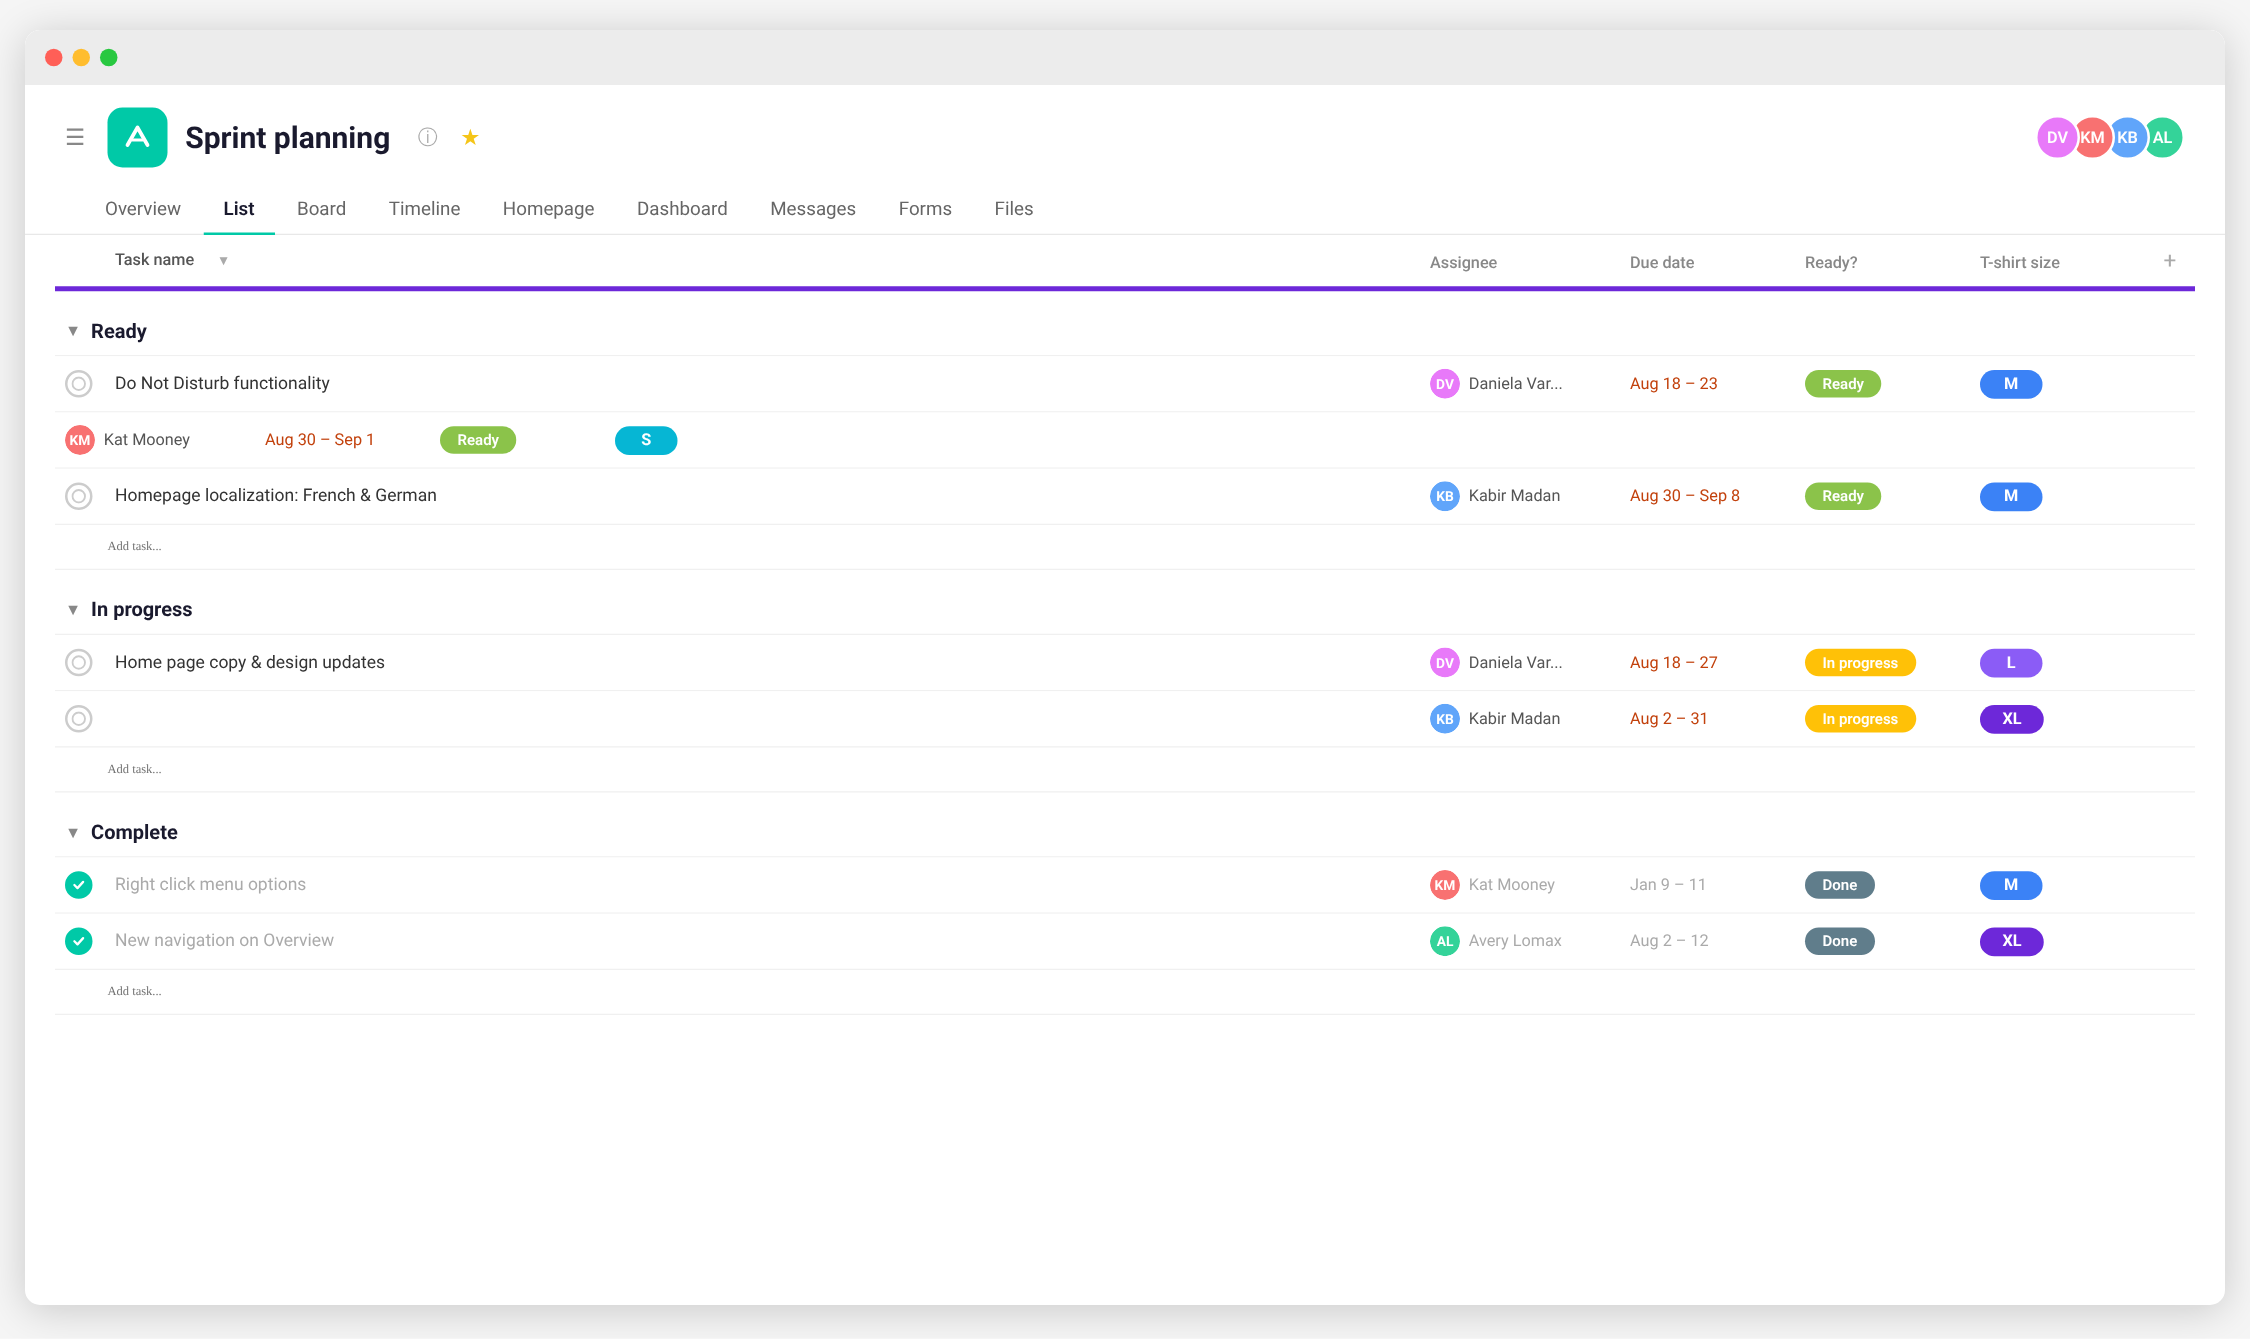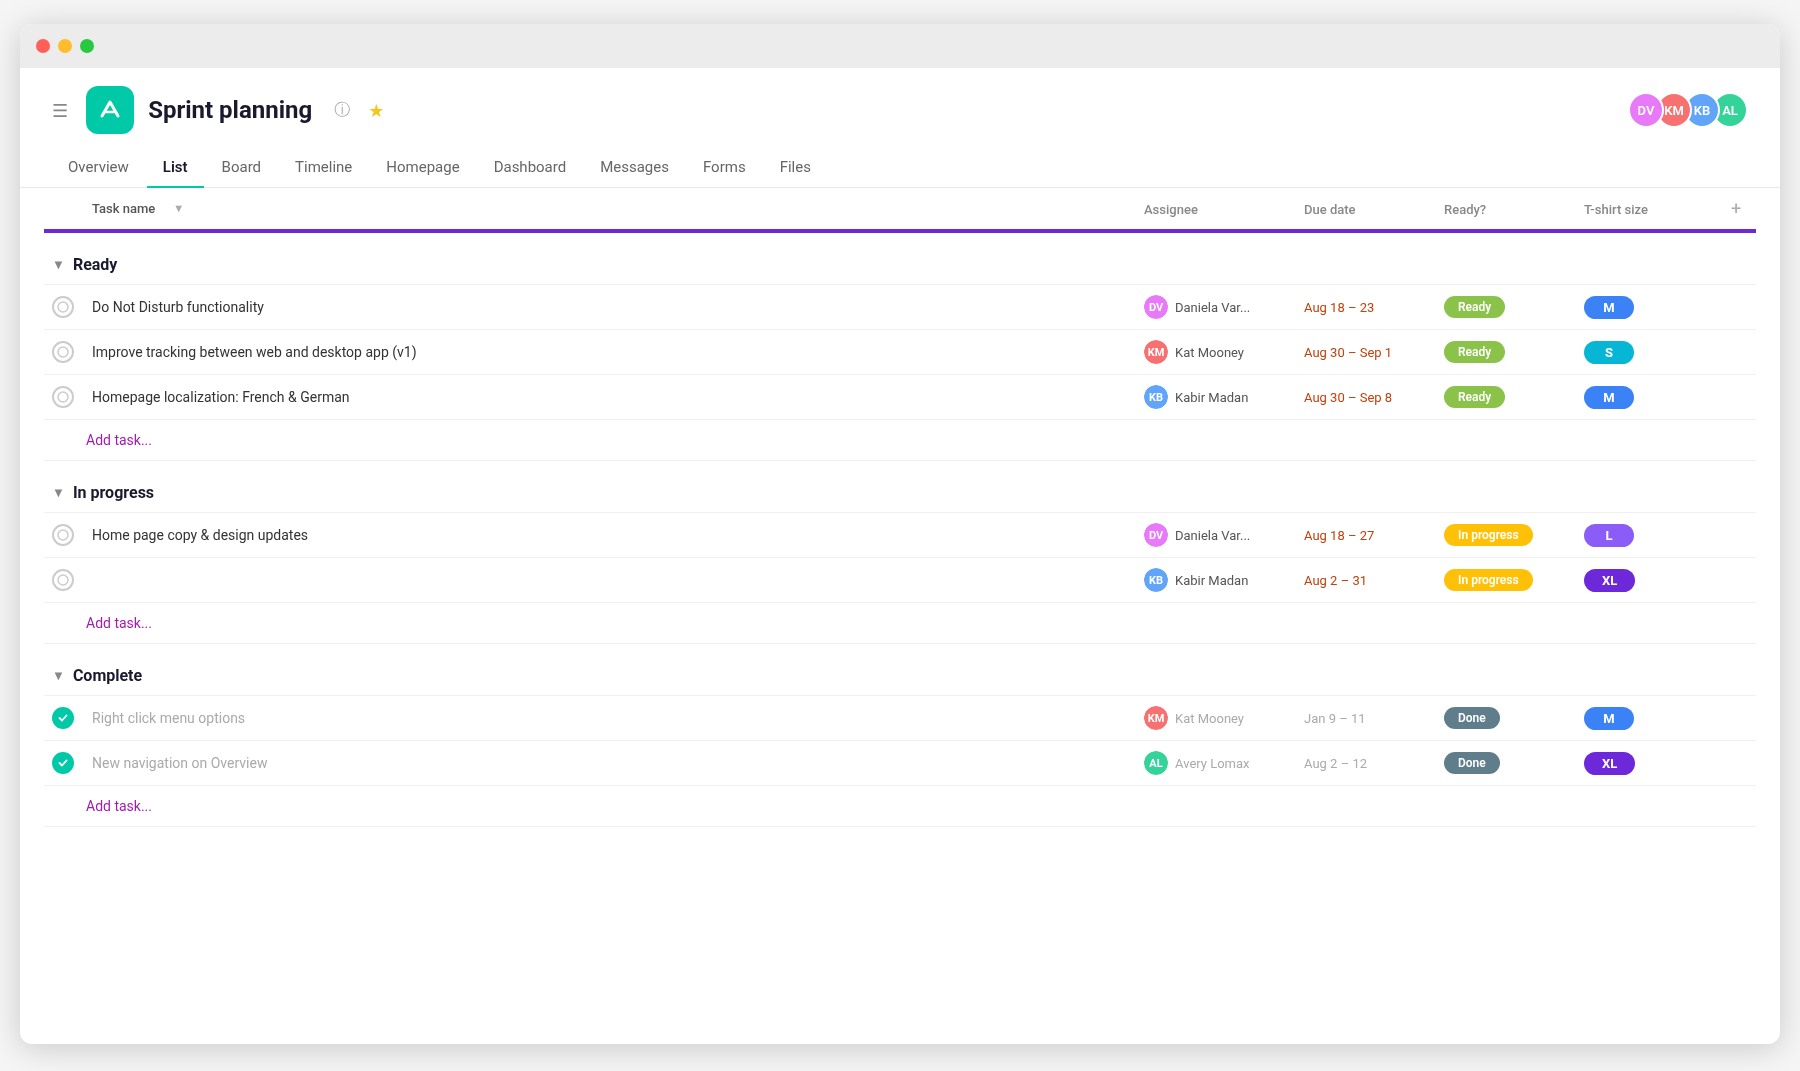--- a/index.html
+++ b/index.html
@@ -74,21 +74,21 @@
       overflow: hidden;
       background: #ddd;
       display: flex; align-items: center; justify-content: center;
       font-size: 13px; font-weight: 600; color: #fff;
     }
     .avatar:first-child { margin-left: 0; }
 
     .nav-tabs {
       display: flex;
       align-items: center;
-      padding: 0 32px;
+      padding: 0 48px;
       margin-top: 14px;
       border-bottom: 1px solid #e8e8e8;
       gap: 2px;
     }
     .nav-tab {
       padding: 10px 16px;
       font-size: 15px;
       color: #666;
       cursor: pointer;
       border-bottom: 2px solid transparent;
@@ -242,24 +242,25 @@
     }
     .size-m { background: #3b82f6; }
     .size-s { background: #06b6d4; }
     .size-l { background: #8b5cf6; }
     .size-xl-purple { background: #6d28d9; }
 
     .add-task-row {
       display: flex;
       align-items: center;
       padding: 12px 0 12px 42px;
-      color: #a21caf;
-      font-size: 14px;
+      color: #737373;
+      font-size: 10px;
       cursor: pointer;
       border-bottom: 1px solid #f0f0f0;
+      font-family: Liberation Serif, serif;
     }
 
     .add-col-btn {
       color: #aaa;
       font-size: 18px;
       cursor: pointer;
       padding: 0 8px;
     }
 
     
@@ -375,110 +376,102 @@
         <div class="status-cell col-ready">
           <span class="status-badge status-ready">Ready</span>
         </div>
         <div class="size-cell col-tshirt">
           <span class="size-badge size-m">M</span>
         </div>
         <div class="col-add"></div>
       </div>
 
       <div class="task-row">
+        <div class="assignee-cell col-assignee">
+          <div class="assignee-avatar">
+            <div class="avatar-img" style="background:#f87171;">KM</div>
+          </div>
+          <span class="assignee-name">Kat Mooney</span>
+        </div>
+        <div class="date-cell col-duedate">Aug 30 – Sep 1</div>
+        <div class="status-cell col-ready">
+          <span class="status-badge status-ready">Ready</span>
+        </div>
+        <div class="size-cell col-tshirt">
+          <span class="size-badge size-s">S</span>
+        </div>
+        <div class="col-add"></div>
+      </div>
+
+      <div class="task-row">
         <div class="col-task">
           <div class="task-check">
             <svg width="12" height="12" viewBox="0 0 12 12">
                 <circle cx="6" cy="6" r="5" stroke="#ccc" stroke-width="1.5" fill="none"></circle>
               </svg>
           </div>
-          <span class="task-name-text">Improve tracking between web and desktop app (v1)</span>
-        </div>
-        <div class="assignee-cell col-assignee">
-          <div class="assignee-avatar">
-            <div class="avatar-img" style="background:#f87171;">KM</div>
-          </div>
-          <span class="assignee-name">Kat Mooney</span>
-        </div>
-        <div class="date-cell col-duedate">Aug 30 – Sep 1</div>
+          <span class="task-name-text">Homepage localization: French &amp; German</span>
+        </div>
+        <div class="assignee-cell col-assignee">
+          <div class="assignee-avatar">
+            <div class="avatar-img" style="background:#60a5fa;">KB</div>
+          </div>
+          <span class="assignee-name">Kabir Madan</span>
+        </div>
+        <div class="date-cell col-duedate">Aug 30 – Sep 8</div>
         <div class="status-cell col-ready">
           <span class="status-badge status-ready">Ready</span>
         </div>
         <div class="size-cell col-tshirt">
-          <span class="size-badge size-s">S</span>
-        </div>
-        <div class="col-add"></div>
+          <span class="size-badge size-m">M</span>
+        </div>
+        <div class="col-add"></div>
+      </div>
+
+      <div class="add-task-row">Add task...</div>
+    </div>
+
+    <div class="section">
+      <div class="section-header">
+        <span class="section-chevron">▼</span>
+        <span class="section-title">In progress</span>
       </div>
 
       <div class="task-row">
         <div class="col-task">
           <div class="task-check">
             <svg width="12" height="12" viewBox="0 0 12 12">
                 <circle cx="6" cy="6" r="5" stroke="#ccc" stroke-width="1.5" fill="none"></circle>
               </svg>
           </div>
-          <span class="task-name-text">Homepage localization: French &amp; German</span>
-        </div>
-        <div class="assignee-cell col-assignee">
-          <div class="assignee-avatar">
-            <div class="avatar-img" style="background:#60a5fa;">KB</div>
-          </div>
-          <span class="assignee-name">Kabir Madan</span>
-        </div>
-        <div class="date-cell col-duedate">Aug 30 – Sep 8</div>
-        <div class="status-cell col-ready">
-          <span class="status-badge status-ready">Ready</span>
-        </div>
-        <div class="size-cell col-tshirt">
-          <span class="size-badge size-m">M</span>
-        </div>
-        <div class="col-add"></div>
-      </div>
-
-      <div class="add-task-row">Add task...</div>
-    </div>
-
-    <div class="section">
-      <div class="section-header">
-        <span class="section-chevron">▼</span>
-        <span class="section-title">In progress</span>
+          <span class="task-name-text">Home page copy &amp; design updates</span>
+        </div>
+        <div class="assignee-cell col-assignee">
+          <div class="assignee-avatar">
+            <div class="avatar-img" style="background:#e879f9;">DV</div>
+          </div>
+          <span class="assignee-name">Daniela Var...</span>
+        </div>
+        <div class="date-cell col-duedate">Aug 18 – 27</div>
+        <div class="status-cell col-ready">
+          <span class="status-badge status-inprogress">In progress</span>
+        </div>
+        <div class="size-cell col-tshirt">
+          <span class="size-badge size-l">L</span>
+        </div>
+        <div class="col-add"></div>
       </div>
 
       <div class="task-row">
         <div class="col-task">
           <div class="task-check">
             <svg width="12" height="12" viewBox="0 0 12 12">
                 <circle cx="6" cy="6" r="5" stroke="#ccc" stroke-width="1.5" fill="none"></circle>
               </svg>
           </div>
-          <span class="task-name-text">Home page copy &amp; design updates</span>
-        </div>
-        <div class="assignee-cell col-assignee">
-          <div class="assignee-avatar">
-            <div class="avatar-img" style="background:#e879f9;">DV</div>
-          </div>
-          <span class="assignee-name">Daniela Var...</span>
-        </div>
-        <div class="date-cell col-duedate">Aug 18 – 27</div>
-        <div class="status-cell col-ready">
-          <span class="status-badge status-inprogress">In progress</span>
-        </div>
-        <div class="size-cell col-tshirt">
-          <span class="size-badge size-l">L</span>
-        </div>
-        <div class="col-add"></div>
-      </div>
-
-      <div class="task-row">
-        <div class="col-task">
-          <div class="task-check">
-            <svg width="12" height="12" viewBox="0 0 12 12">
-                <circle cx="6" cy="6" r="5" stroke="#ccc" stroke-width="1.5" fill="none"></circle>
-              </svg>
-          </div>
         </div>
         <div class="assignee-cell col-assignee">
           <div class="assignee-avatar">
             <div class="avatar-img" style="background:#60a5fa;">KB</div>
           </div>
           <span class="assignee-name">Kabir Madan</span>
         </div>
         <div class="date-cell col-duedate">Aug 2 – 31</div>
         <div class="status-cell col-ready">
           <span class="status-badge status-inprogress">In progress</span>

